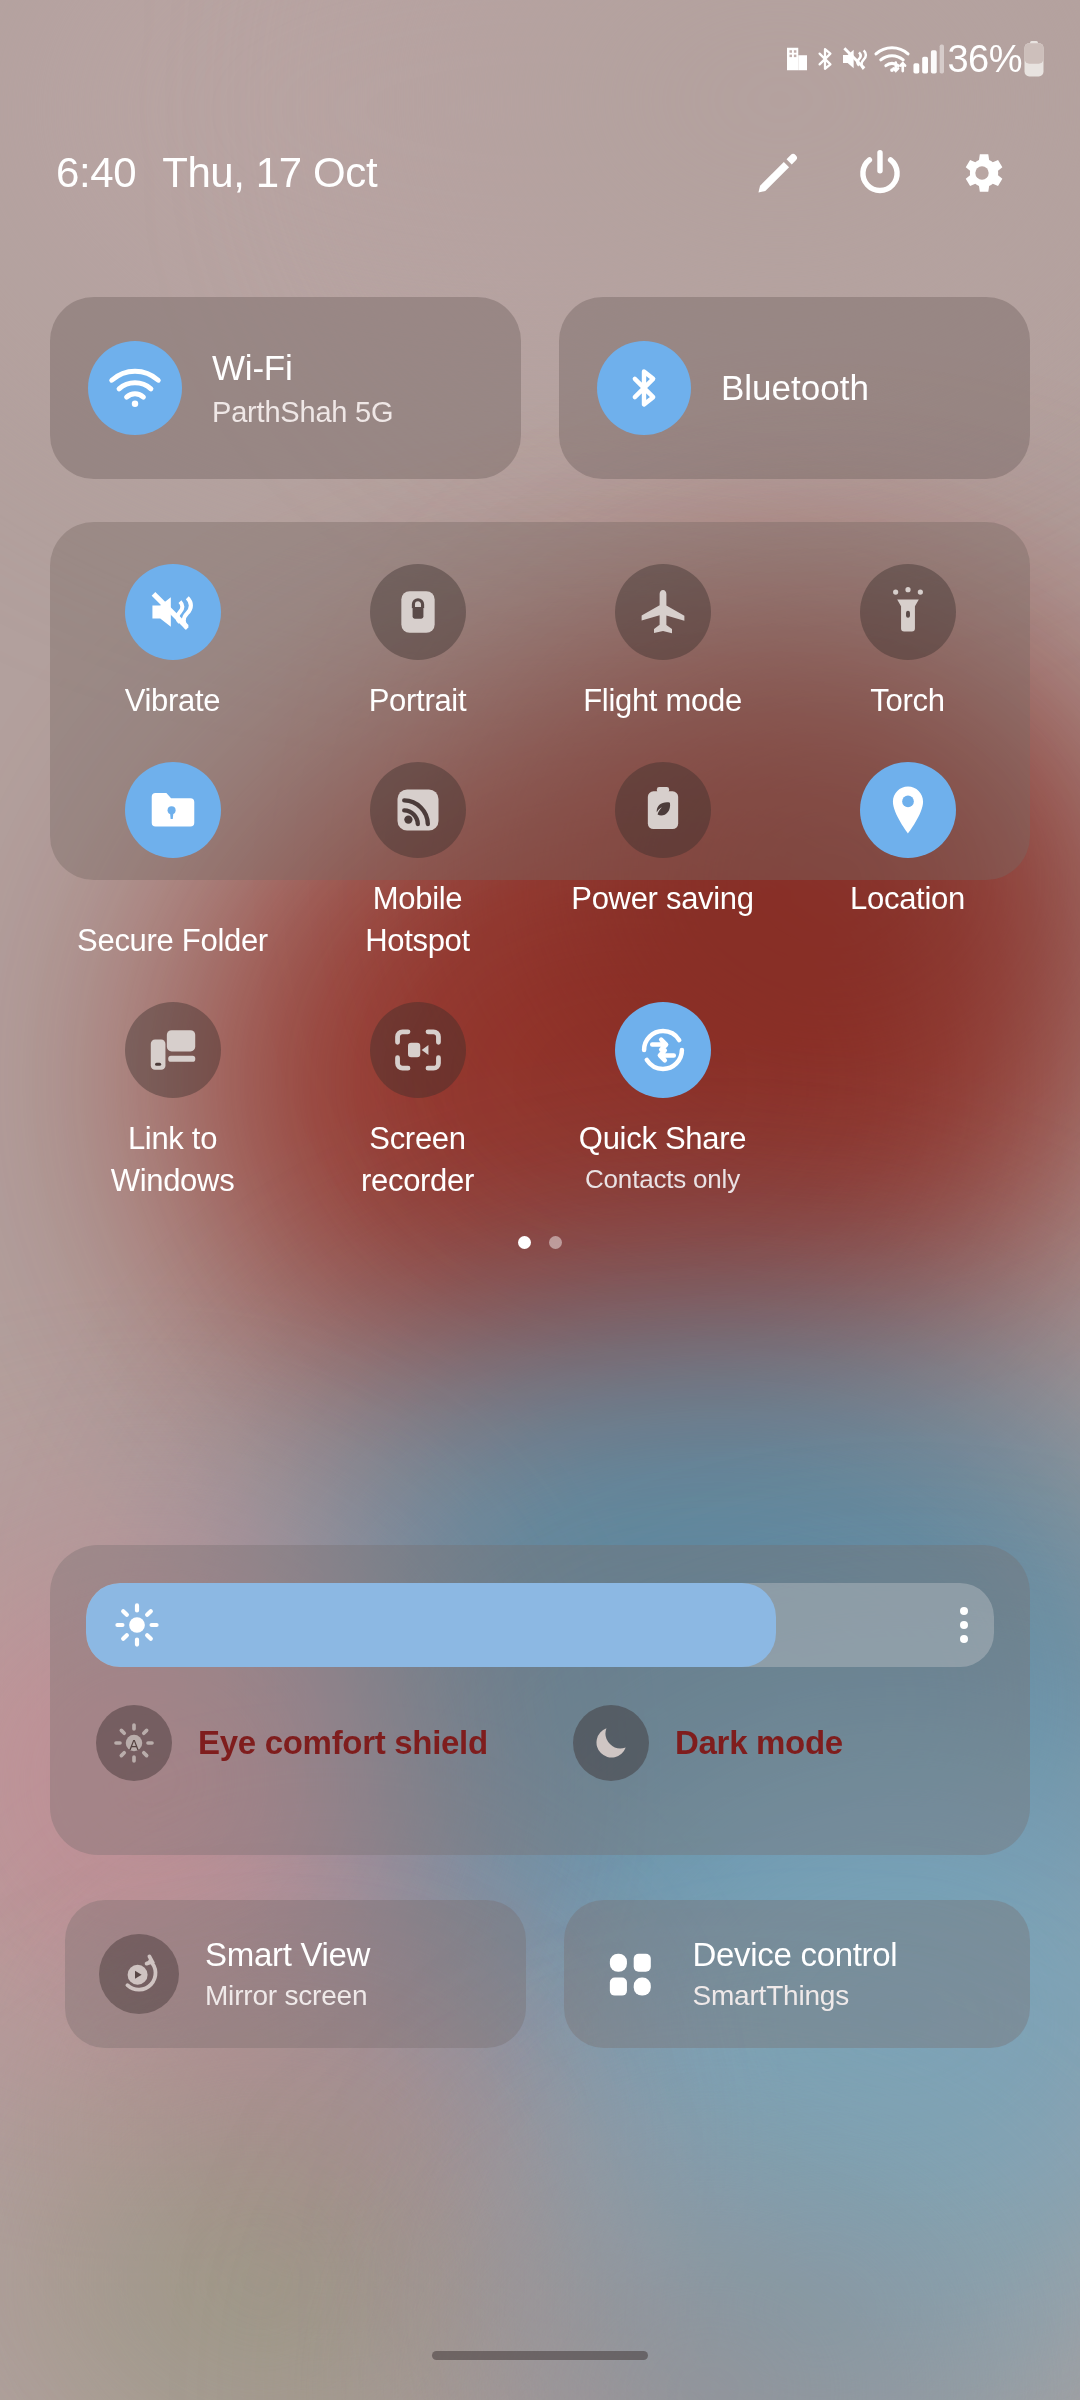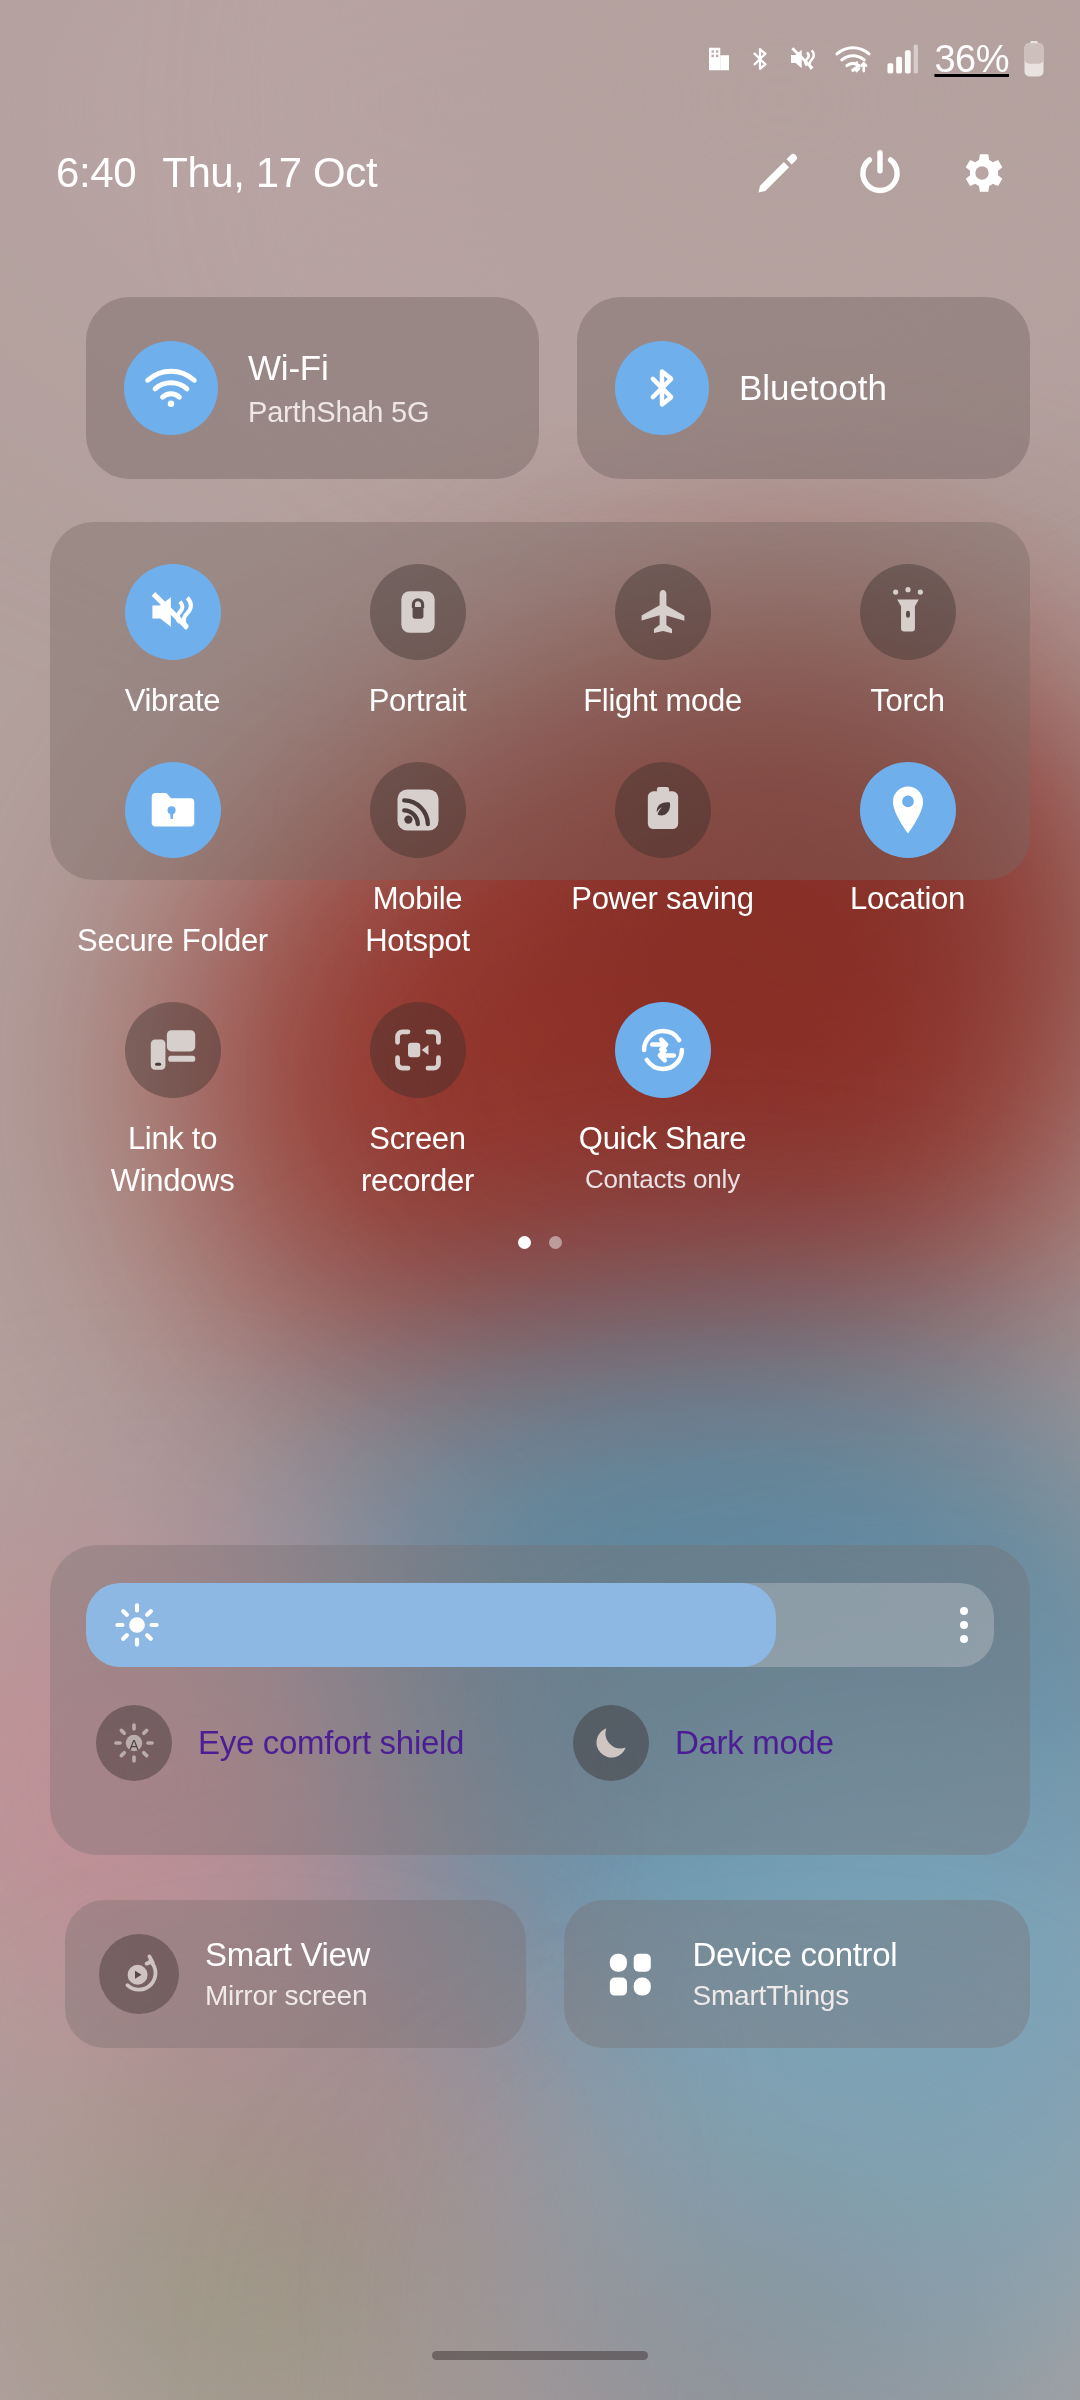--- a/index.html
+++ b/index.html
@@ -27,36 +27,36 @@
   .b-teal  { width: 520px; height: 420px; left: 560px;  top: 2100px; background: #7fb7c9; opacity: .6; }
   .b-mauve { width: 1200px;height: 700px; left: -60px;  top: -240px; background: #c9b4b1; opacity: 1; }
   .b-mauve2{ width: 700px; height: 520px; left: 430px;  top: -160px; background: #c4b0ad; opacity: 1; }
   .b-dark  { width: 560px; height: 420px; left: 430px;  top: 2180px; background: #9a8f96; opacity: .5; }
   .scrim { position: absolute; inset: 0; background: rgba(40,30,30,0.10); }
 
   
   .statusbar {
     position: absolute; top: 0; left: 0; right: 0; height: 118px;
     display: flex; align-items: center; justify-content: flex-end;
-    padding-right: 34px; gap: 13px; text-decoration: underline;
+    padding-right: 34px; 
   }
   .sb-ico { display: flex; align-items: center; justify-content: center; }
   .sb-batt-txt { color:#fff; font-size: 38px; letter-spacing: -0.5px; margin-left: 3px; }
 
   
   .header {
     position: absolute; top: 118px; left: 0; right: 0; height: 110px;
     display: flex; align-items: center; padding: 0 40px 0 56px;
   }
   .clock { color:#fff; font-size: 42px; letter-spacing: -0.4px; }
   .dateTxt { color:#fff; font-size: 42px; margin-left: 26px; letter-spacing: -0.4px; }
   .hdr-actions { margin-left: auto; display: flex; align-items: center; gap: 42px; padding-right: 28px; }
   .hdr-btn { width: 60px; height: 60px; display:flex; align-items:center; justify-content:center; }
   
-  .toprow { position:absolute; left:50px; right:50px; top:297px; display:flex; gap:38px;margin-left:36px; }
+  .toprow { position:absolute; left:50px; right:50px; top:297px; display:flex; gap:38px; }
   .bigtile {
     flex: 1; height: 182px; border-radius: 44px;
     display: flex; align-items: center; padding-left: 38px; gap: 30px;
     background: rgba(118,103,99,0.45);
   }
   .circ { width: 94px; height: 94px; border-radius: 50%; display:flex; align-items:center; justify-content:center; flex: none; }
   .circ-on { background: #6fb0ec; }
   .bt-texts { display:flex; flex-direction:column; justify-content:center; }
   .bt-title { color:#fff; font-size: 35px; letter-spacing:-0.2px; }
   .bt-sub { color:#efe7e6; font-size: 29px; margin-top: 8px; letter-spacing:-0.2px; }
@@ -94,21 +94,21 @@
     position:absolute; left:0; top:0; bottom:0; width: 76%;
     border-radius: 34px; background:#8cb8e3;
     display:flex; align-items:center; padding-left: 28px;
   }
   .slider-dots { position:absolute; right: 26px; top:0; bottom:0; display:flex; align-items:center; }
   .vdot { width:8px; height:8px; background:#fff; border-radius:50%; margin: 3px 0; }
   .vdots { display:flex; flex-direction:column; }
   .brow { position:absolute; left:0; right:0; top: 128px; display:flex; align-items:center; }
   .bhalf { flex:1; display:flex; align-items:center; gap: 26px; padding-left: 46px; }
   .bcirc { width:76px; height:76px; border-radius:50%; background: rgba(54,42,44,0.42); display:flex; align-items:center; justify-content:center; flex:none;}
-  .blabel { color:#4c1d95; font-size: 33px; letter-spacing:-0.3px; }
+  .blabel { color:#7f1d1d; font-size: 33px; letter-spacing:-0.3px;font-weight:bold; }
 
   
   .botrow { position:absolute; left:65px; right:50px; top:1258px; display:flex; gap:38px; }
   .botTile {
     flex:1; height: 140px; border-radius: 40px;
     display:flex; align-items:center; padding-left: 34px; gap: 26px;
     background: rgba(118,108,108,0.36);
   }
   .bcirc2 { width: 80px; height:80px; border-radius:50%; background: rgba(56,42,42,0.40); display:flex; align-items:center; justify-content:center; flex:none;}
   .bt2-title { color:#fff; font-size: 33px; letter-spacing:-0.3px; }

